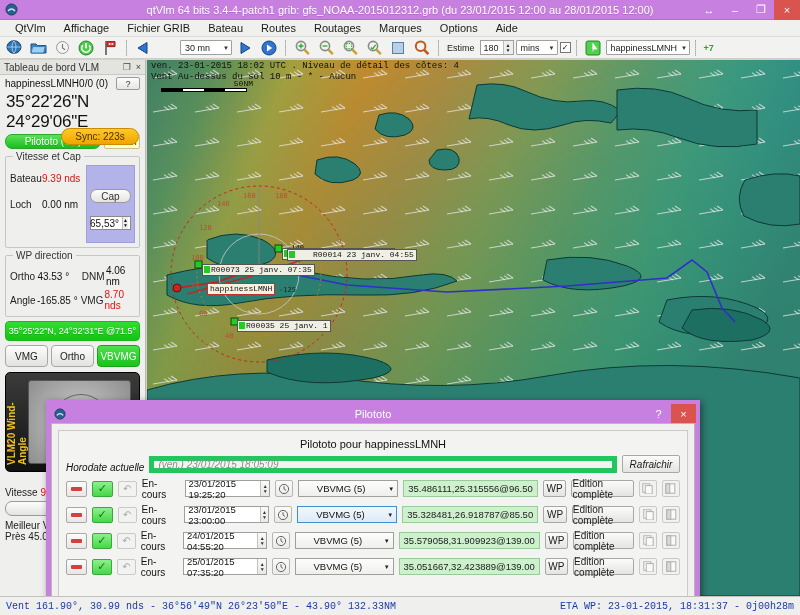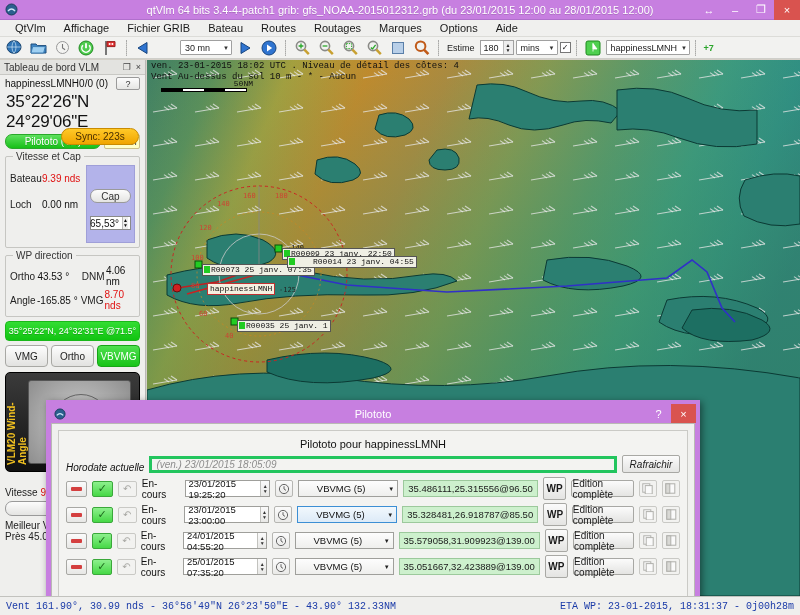--- a/index.html
+++ b/index.html
@@ -176,21 +176,21 @@
   #dlg .d-title .d-icon { width:20px; display:flex; align-items:center; justify-content:center; }
   #dlg .d-title .d-txt { position:absolute; left:0; right:0; text-align:center; color:#fff; font-size:11px; }
   #dlg .d-title .d-btns { margin-left:auto; display:flex; z-index:3; height:19px; }
   #dlg .d-title .d-btns > div { width:25px; display:flex; align-items:center; justify-content:center; color:#fff; font-size:11px;}
   #dlg .d-title .d-btns .d-close { background:#d9534f; }
   #dlg .d-body { flex:1; background:#f0f0ee; border:1px solid #b9b9b4; margin:0 1px 1px 1px; padding:6px; display:flex; flex-direction:column; }
   #dlg .d-inner { flex:1; border:1px solid #cacac6; background:#f3f3f1; padding:5px 7px; display:flex; flex-direction:column; }
   .d-head { text-align:center; font-size:11px; color:#111; padding:2px 0 5px 0; }
   .horo-row { display:flex; align-items:flex-end; gap:5px;font-style:italic; }
   .horo-lbl { font-size:10px; color:#111; }
-  .horo-field { flex:1; height:17px; border:3px solid #22c55e; background:#f3f3f1; font-size:10px;
+  .horo-field { flex:1; height:17px; border:5px solid #22c55e; background:#f3f3f1; font-size:10px;
     color:#8d8d8d; display:flex; align-items:center; padding:0 4px; }
   .btn {
     border:1px solid #a8a8a4; border-radius:2px; background:linear-gradient(#fbfbfb,#e4e4e2);
     font-size:10px; color:#1a1a1a; display:flex; align-items:center; justify-content:center;
   }
   .refresh-btn { width:58px; height:18px; }
   .rows { margin-top:7px; display:flex; flex-direction:column; gap:9px; }
   .irow { display:flex; align-items:center; gap:5px; height:17px; }
   .minus-btn { width:22px; height:16px; border:1px solid #a8a8a4; border-radius:2px;
     background:linear-gradient(#fbfbfb,#e7e7e5); display:flex; align-items:center; justify-content:center; }
@@ -208,21 +208,21 @@
     justify-content:center; font-size:5px; line-height:5px; color:#333; }
   .clock-btn { width:19px; height:17px; border:1px solid #b6b6b2; border-radius:2px;
     background:linear-gradient(#fbfbfb,#eaeae8); display:flex; align-items:center; justify-content:center; }
   .clock-btn svg { display:block; }
   .sel { width:105px; height:17px; border:1px solid #9f9f9b; background:linear-gradient(#fdfdfd,#efefed);
     font-size:9.5px; color:#111; display:flex; align-items:center; padding:0 3px 0 18px; }
   .sel.focused { border:1px solid #3c8fd4; background:linear-gradient(#f2f8fd,#dceaf7); }
   .sel .arr { margin-left:auto; font-size:6px; color:#222; }
   .val-field { flex:1; height:17px; border:1px solid #9cc99c; background:#cdf0cd; font-size:9.5px;
     color:#1a1a1a; display:flex; align-items:center; padding:0 4px; font-family:"Liberation Sans", sans-serif; }
-  .wp-btn { width:25px; height:23px;font-weight:bold; }
+  .wp-btn { width:25px; height:17px; }
   .edit-btn { width:66px; height:17px; }
   .copy-btn { width:19px; height:17px; border:1px solid #c9c9c5; border-radius:2px; background:#f2f2f0;
     display:flex; align-items:center; justify-content:center; }
   .paste-btn { width:19px; height:17px; border:1px solid #c9c9c5; border-radius:2px; background:#f2f2f0;
     display:flex; align-items:center; justify-content:center; }
   .d-foot { margin-top:auto; padding-top:6px; display:flex; align-items:center; border-top:1px solid #dcdcd8; }
   .plus-ic { width:14px; height:14px; position:relative; margin-right:6px; }
   .plus-ic:before, .plus-ic:after { content:""; position:absolute; background:#2fa52f; border:0;}
   .plus-ic:before { left:5px; top:1px; width:4px; height:12px; }
   .plus-ic:after { left:1px; top:5px; width:12px; height:4px; }
@@ -574,21 +574,21 @@
       <span>R00073 25 janv. 07:35</span>
     </div>
     <div class="wplabel" style="left:90px;  top:260px;">
       <span class="sw" style="background:#22cc22;"></span>
       <span>R00035 25 janv. 1</span>
     </div>
     <div class="wplabel" style="left:135px; top:188px;">
       <span class="sw" style="background:#22cc22;"></span>
       <span>R00009 23 janv. 22:50</span>
     </div>
-    <div class="wplabel" style="left:140px; top:196px;padding-left:25px;">
+    <div class="wplabel" style="left:140px; top:189px;padding-left:25px;">
       <span class="sw" style="background:#22cc22;"></span>
       <span>R00014 23 janv. 04:55</span>
     </div>
     <div class="boatlabel" style="left:60px; top:223px;">happinessLMNH</div>
   </div>
 
   <div id="dlg">
     <div class="d-title">
       <div class="d-icon">
         <svg width="12" height="12" viewBox="0 0 13 13">

